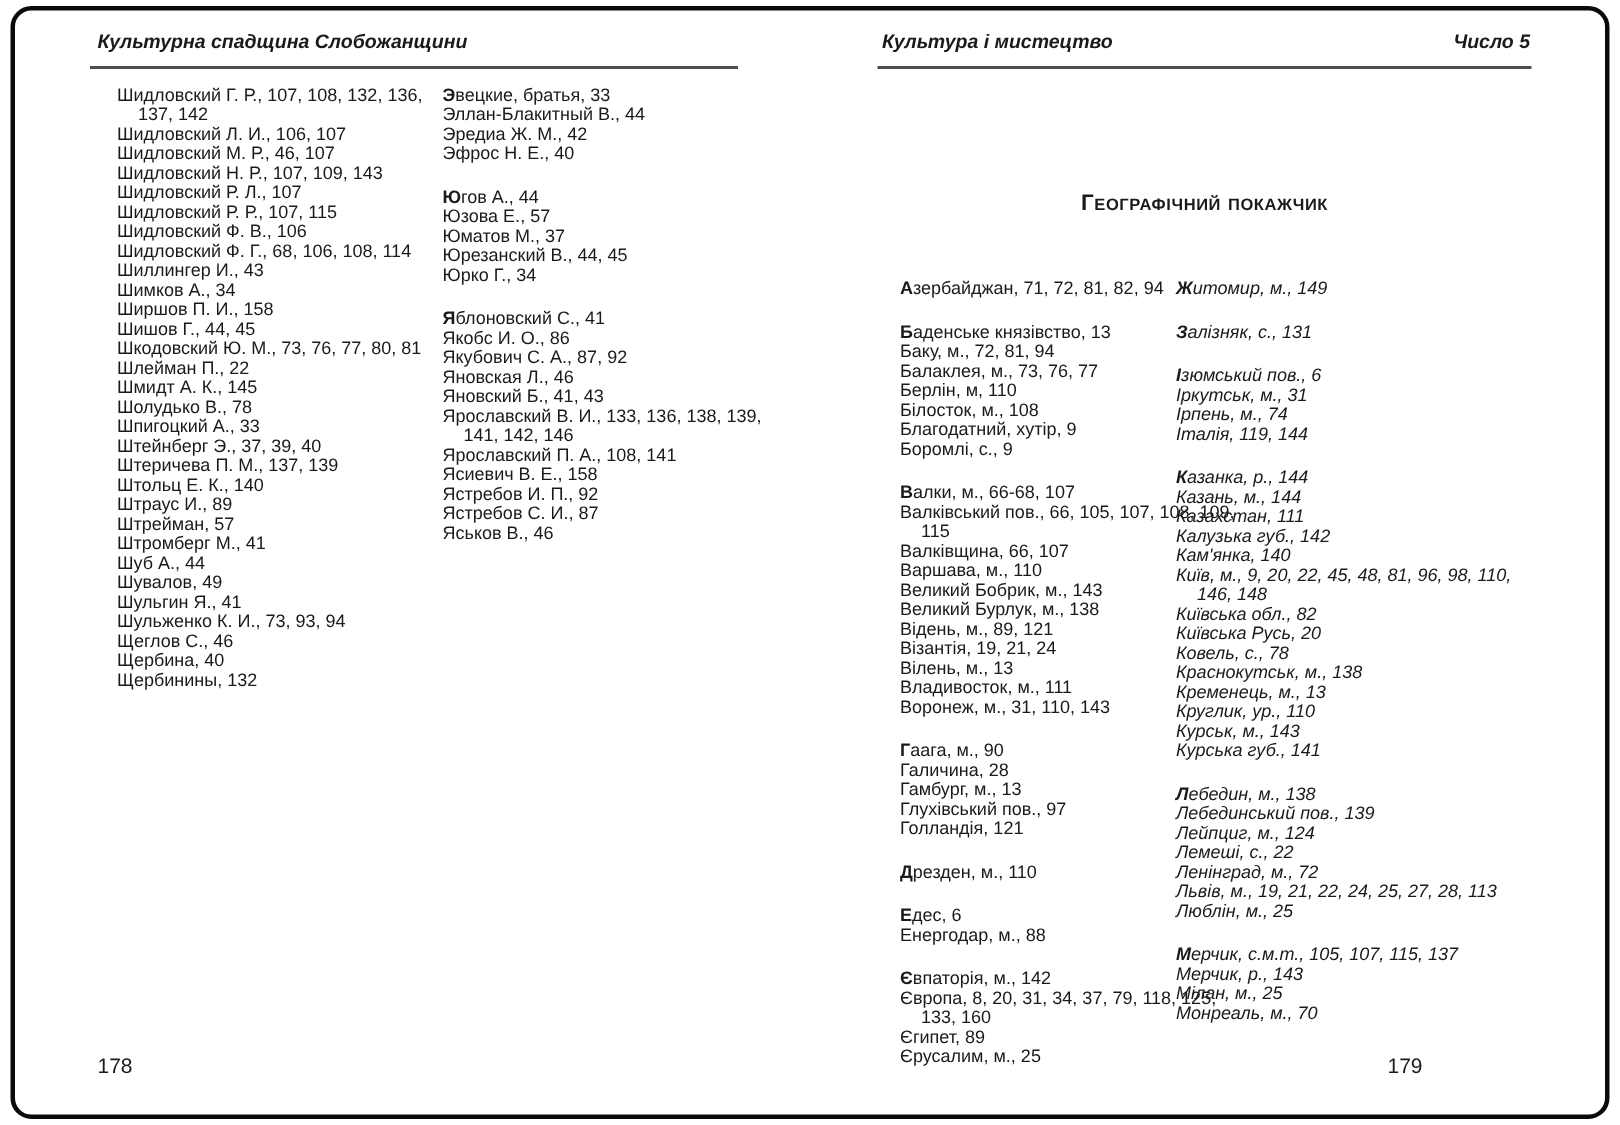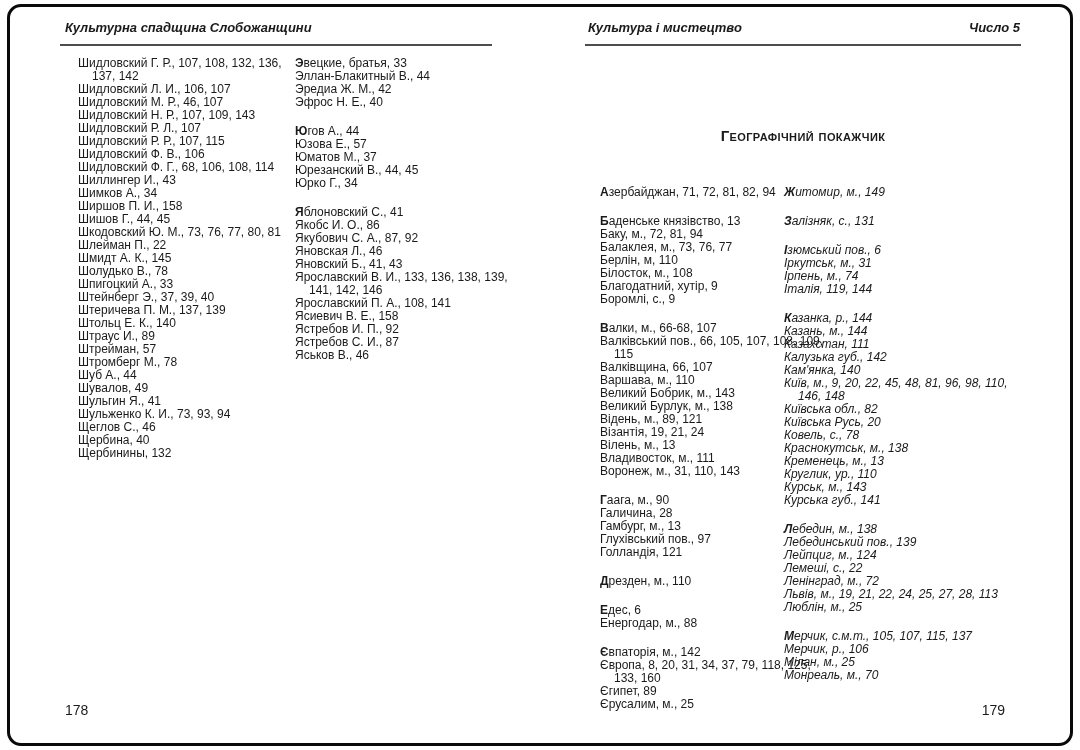--- a/index.html
+++ b/index.html
@@ -63,21 +63,21 @@
     text-indent: -14px;
   }
   .entry b { font-weight: bold; }
 
   .page-number {
     position: absolute;
     top: 702px;
     font-size: 14px;
   }
   .pn-left  { left: 65px; }
-  .pn-right { left: 925px; width: 80px; text-align: right; }
+  .pn-right { left: 925px; width: 80px; }
 </style>
 </head>
 <body>
 
 <div class="frame"></div>
 
 <div class="running-head head-left">Культурна спадщина Слобожанщини</div>
 <div class="head-rule rule-left"></div>
 
 <div class="running-head head-right">Культура і мистецтво</div>
@@ -103,21 +103,21 @@
       <div class="entry">Шкодовский Ю. М., 73, 76, 77, 80, 81</div>
       <div class="entry">Шлейман П., 22</div>
       <div class="entry">Шмидт А. К., 145</div>
       <div class="entry">Шолудько В., 78</div>
       <div class="entry">Шпигоцкий А., 33</div>
       <div class="entry">Штейнберг Э., 37, 39, 40</div>
       <div class="entry">Штеричева П. М., 137, 139</div>
       <div class="entry">Штольц Е. К., 140</div>
       <div class="entry">Штраус И., 89</div>
       <div class="entry">Штрейман, 57</div>
-      <div class="entry">Штромберг М., 78</div>
+      <div class="entry">Штромберг М., 41</div>
       <div class="entry">Шуб А., 44</div>
       <div class="entry">Шувалов, 49</div>
       <div class="entry">Шульгин Я., 41</div>
       <div class="entry">Шульженко К. И., 73, 93, 94</div>
       <div class="entry">Щеглов С., 46</div>
       <div class="entry">Щербина, 40</div>
       <div class="entry">Щербинины, 132</div>
     </div>
   </div>
 <div class="index-col lcol2">
@@ -228,20 +228,20 @@
       <div class="entry"><b>Л</b>ебедин, м., 138</div>
       <div class="entry">Лебединський пов., 139</div>
       <div class="entry">Лейпциг, м., 124</div>
       <div class="entry">Лемеші, с., 22</div>
       <div class="entry">Ленінград, м., 72</div>
       <div class="entry">Львів, м., 19, 21, 22, 24, 25, 27, 28, 113</div>
       <div class="entry">Люблін, м., 25</div>
     </div>
     <div class="group">
       <div class="entry"><b>М</b>ерчик, с.м.т., 105, 107, 115, 137</div>
-      <div class="entry">Мерчик, р., 106</div>
+      <div class="entry">Мерчик, р., 143</div>
       <div class="entry">Мілан, м., 25</div>
       <div class="entry">Монреаль, м., 70</div>
     </div>
   </div>
 
 <div class="page-number pn-left">178</div>
 <div class="page-number pn-right">179</div>
 
 </body></html>

